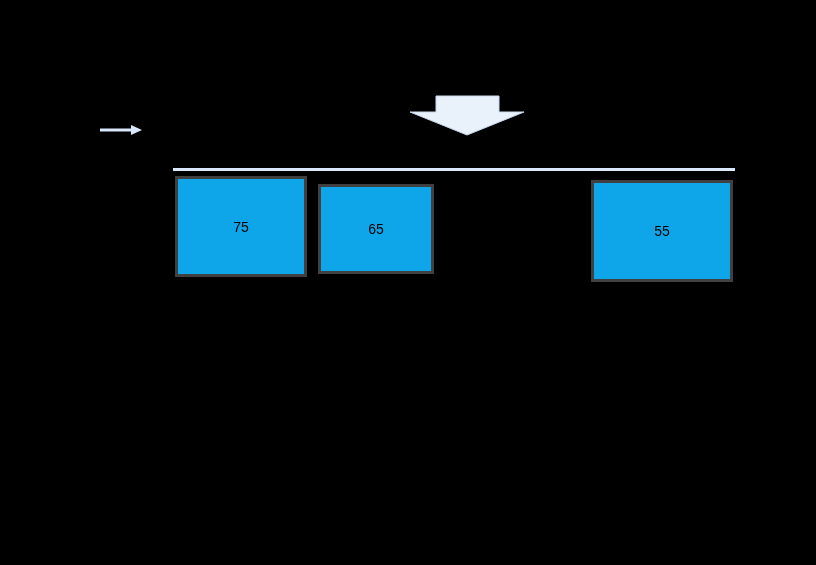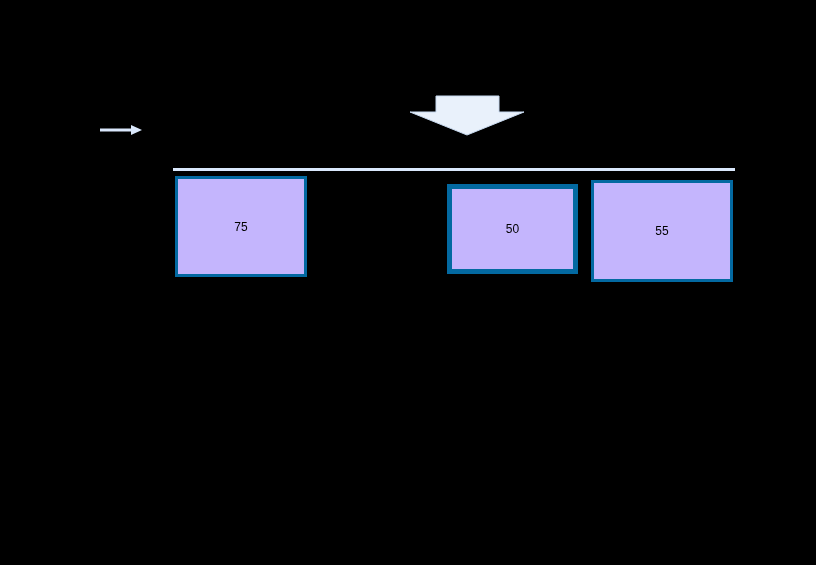--- a/index.html
+++ b/index.html
@@ -18,27 +18,27 @@
   .beam-line {
     position: absolute;
     left: 173px;
     top: 168px;
     width: 562px;
     height: 3px;
     background: #dae8fc;
   }
   .value-box {
     position: absolute;
-    background: #c4b5fd;
-    border: 3px solid #0369a1;
+    background: #0ea5e9;
+    border: 3px solid #404040;
     display: flex;
     align-items: center;
     justify-content: center;
     color: #000000;
-    font-size: 12px;
+    font-size: 14px;
     box-sizing: border-box;
   }
   .box-0 { left: 175px; top: 176px; width: 132px; height: 101px; }
   .box-1 { left: 318px; top: 184px; width: 116px; height: 90px; }
   .box-2 { left: 447px; top: 184px; width: 131px; height: 90px; border-width: 5px; }
   .box-3 { left: 591px; top: 180px; width: 142px; height: 102px; justify-content: center; }
   .arrow-layer {
     position: absolute;
     left: 0;
     top: 0;
@@ -59,22 +59,22 @@
     <line x1="100" y1="130" x2="131" y2="130" stroke="#dae8fc" stroke-width="3"></line>
     <polygon points="131,125 142,130 131,135" fill="#dae8fc"></polygon>
   </svg>
 
   <div class="beam-line"></div>
 
   <div class="value-box box-0">
     <span>75</span>
   </div>
 
+  <div class="value-box box-1">
+    <span>65</span>
+  </div>
 
-  <div class="value-box box-2">
-    <span>50</span>
-  </div>
 
   <div class="value-box box-3">
     <span>55</span>
   </div>
 
 </div>
 
 </body></html>

